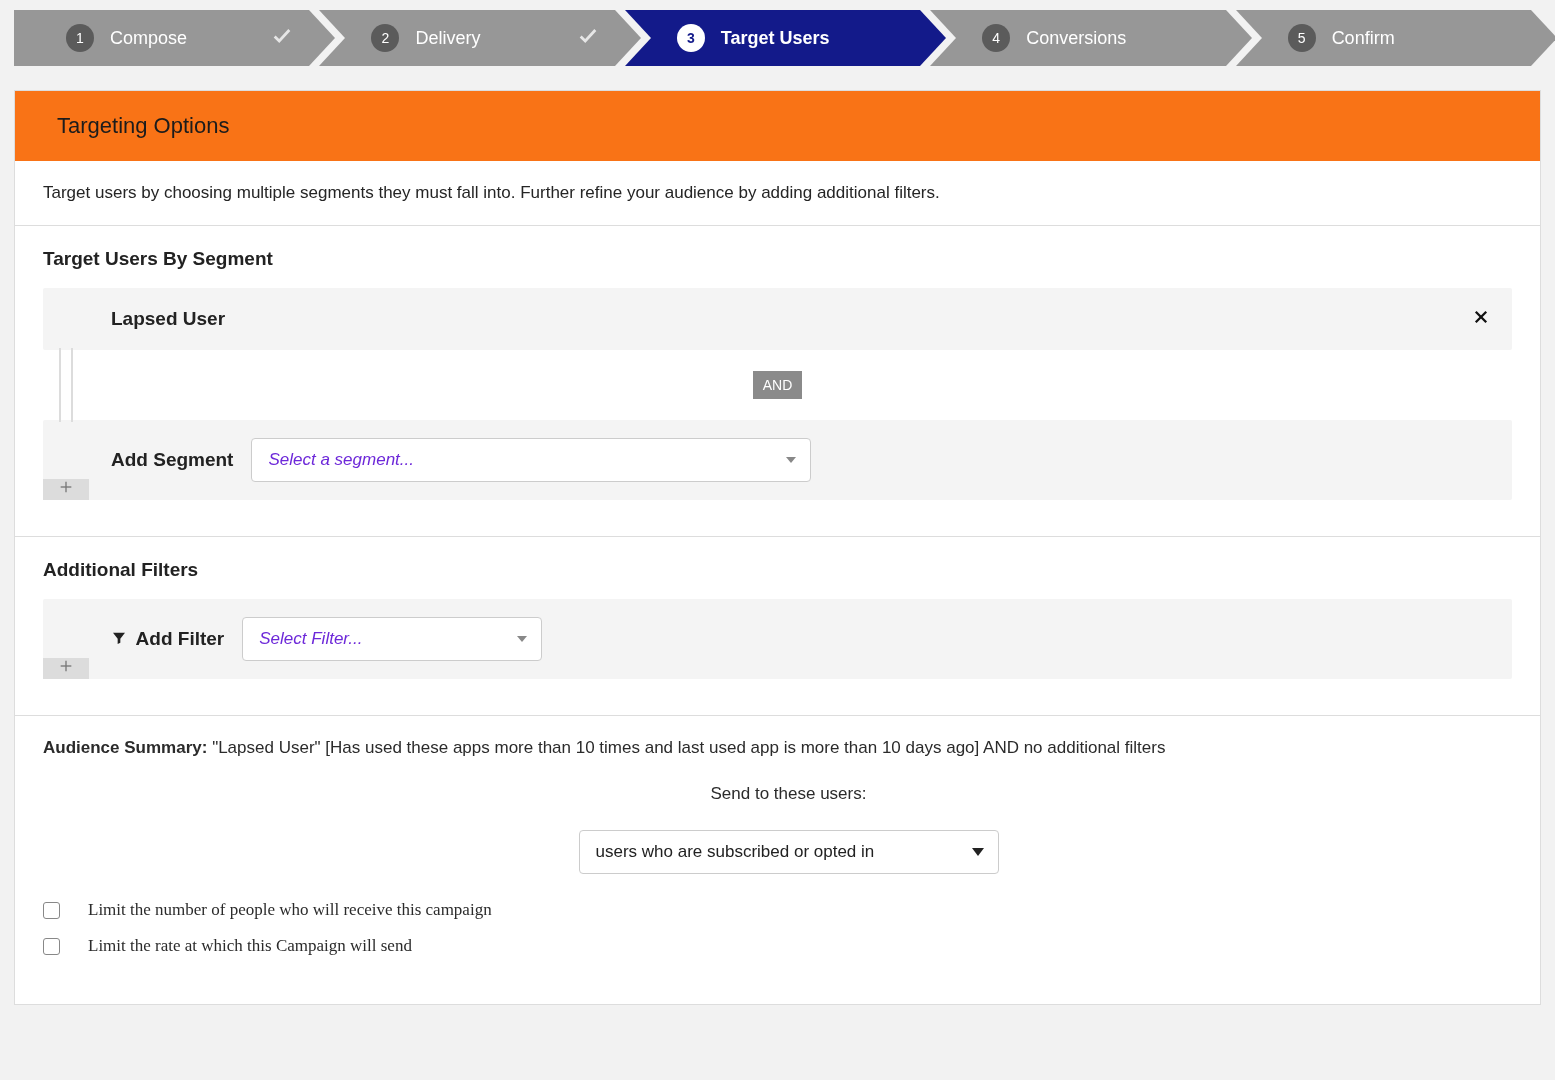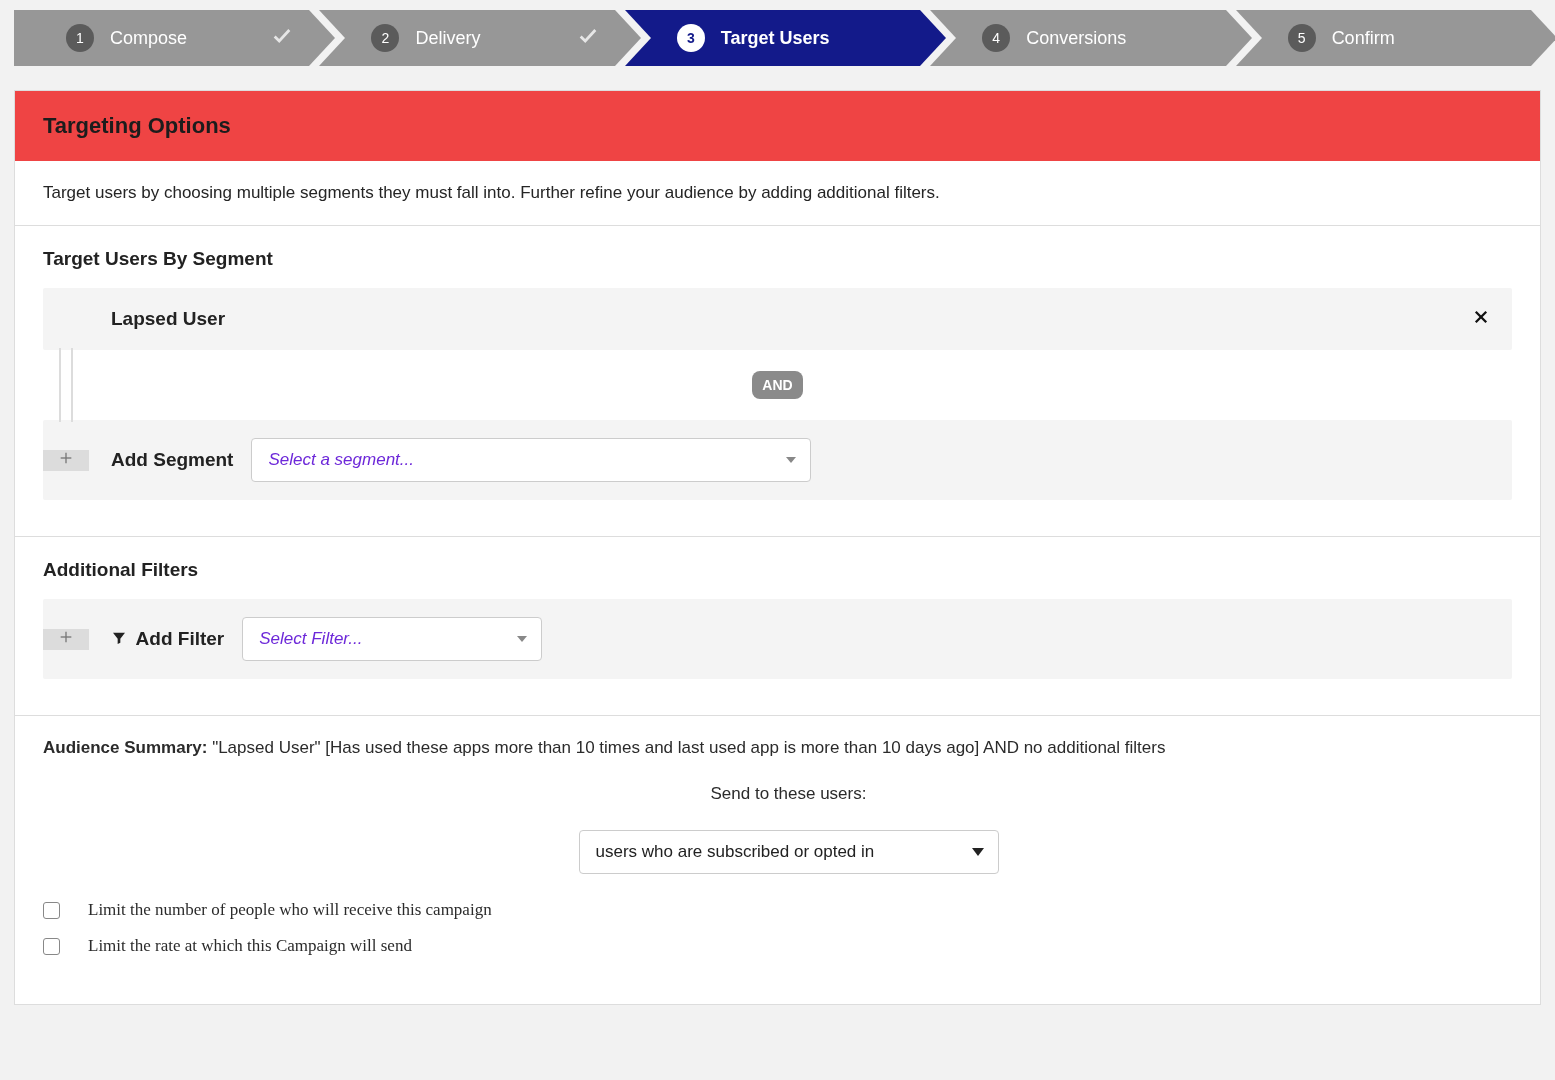--- a/index.html
+++ b/index.html
@@ -92,24 +92,24 @@
     color:#e6e6e6;
   }
   .step .check svg{width:22px;height:22px;stroke:currentColor;stroke-width:3;fill:none;}
 
   
   .panel{
     background:#fff;
     border:1px solid var(--border);
   }
   .panel-header{
-    background:#ef4444;
-    padding:22px 28px;
+    background:#f97316;
+    padding:22px 42px;
     font-size:22px;
-    font-weight:700;
+    font-weight:400;
     color:#1c1c1c;
   }
   .panel-sub{
     padding:22px 28px;
     font-size:17px;
     color:#252525;
     border-bottom:1px solid var(--border);
   }
   .panel-block{
     padding:22px 28px 36px 28px;
@@ -118,21 +118,21 @@
   .block-title{
     font-size:19px;
     font-weight:600;
     margin-bottom:18px;
     color:#222;
   }
 
   
   .seg-row{
     display:flex;
-    align-items:center;
+    align-items:flex-end;
     background:#f4f4f4;
     border-radius:2px;
   }
   .seg-handle{
     width:46px;
     background:#dcdcdc;
     display:flex;
     align-items:center;
     justify-content:center;
     color:#777;
@@ -168,23 +168,23 @@
     top:-2px;bottom:-2px;
     width:10px;
     border-left:2px solid #dcdcdc;
     border-right:2px solid #dcdcdc;
   }
   .and-pill{
     position:relative;
     background:#8a8a8a;
     color:#fff;
     font-size:14px;
-    font-weight:700;
+    font-weight:400;
     padding:6px 10px;
-    border-radius:8px;
+    border-radius:0;
     margin-left:0;
     z-index:2;
   }
 
   
   .select{
     border:1px solid #ccc;
     border-radius:4px;
     background:#fff;
     height:44px;

